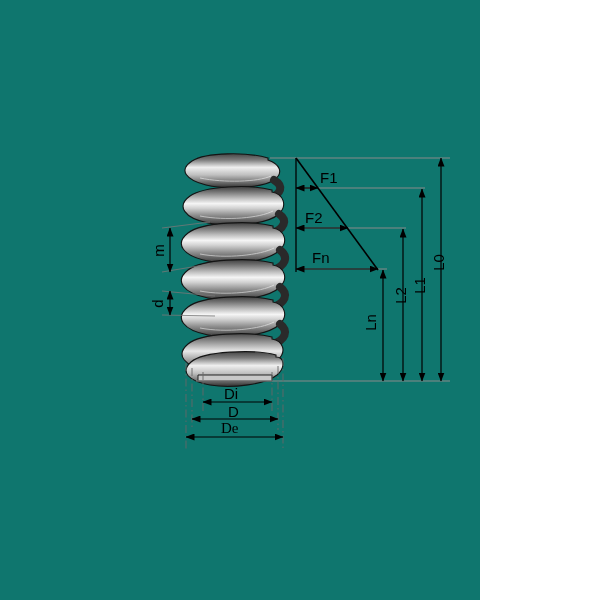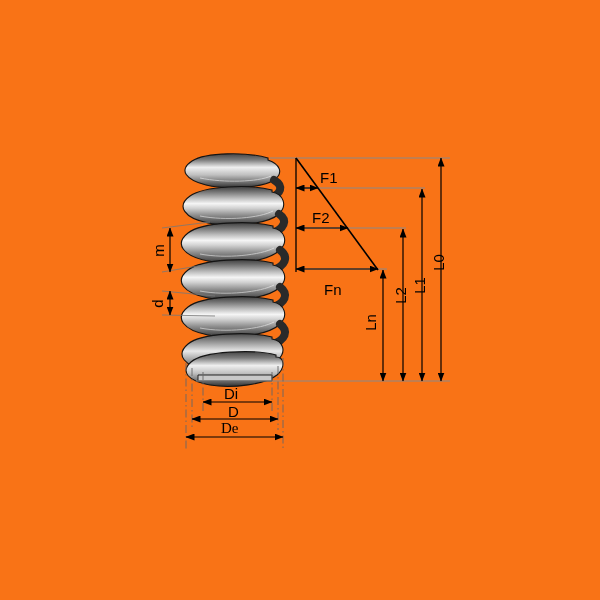--- a/index.html
+++ b/index.html
@@ -9,23 +9,23 @@
     background: #ffffff;
   }
   body {
     width: 600px;
     height: 600px;
     font-family: "Liberation Sans", sans-serif;
     overflow: hidden;
   }
   #stage {
     position: relative;
-    width: 600px;
+    width: 480px;
     height: 600px;
-    background: #f97316;
+    background: #0f766e;
   }
   #drawing {
     position: absolute;
     left: 0;
     top: 0;
     width: 600px;
     height: 600px;
   }
   .lbl {
     position: absolute;
@@ -180,22 +180,22 @@
       <line x1="162" y1="291" x2="215" y2="296"></line>
       <line x1="162" y1="315" x2="215" y2="316"></line>
     </g>
     <g stroke="#000000" stroke-width="1.2">
       <line x1="170" y1="228" x2="170" y2="272" marker-start="url(#arrStart)" marker-end="url(#arrEnd)"></line>
       <line x1="170" y1="291" x2="170" y2="315" marker-start="url(#arrStart)" marker-end="url(#arrEnd)"></line>
     </g>
   </svg>
 
   <div class="lbl" style="left:320px; top:170px;">F1</div>
-  <div class="lbl" style="left:312px; top:210px;text-align:center;">F2</div>
-  <div class="lbl" style="left:324px; top:250px;margin-top:32px;">Fn</div>
+  <div class="lbl" style="left:305px; top:210px;text-align:center;">F2</div>
+  <div class="lbl" style="left:312px; top:250px;">Fn</div>
 
   <div class="lbl rot" style="left:362px; top:315px;">Ln</div>
   <div class="lbl rot" style="left:392px; top:288px;">L2</div>
   <div class="lbl rot" style="left:411px; top:278px;">L1</div>
   <div class="lbl rot" style="left:430px; top:255px;">L0</div>
 
   <div class="lbl" style="left:224px; top:386px;">Di</div>
   <div class="lbl" style="left:228px; top:404px;">D</div>
   <div class="lbl" style="left:221px; top:421px;font-family:Liberation Serif, serif;">De</div>
 

